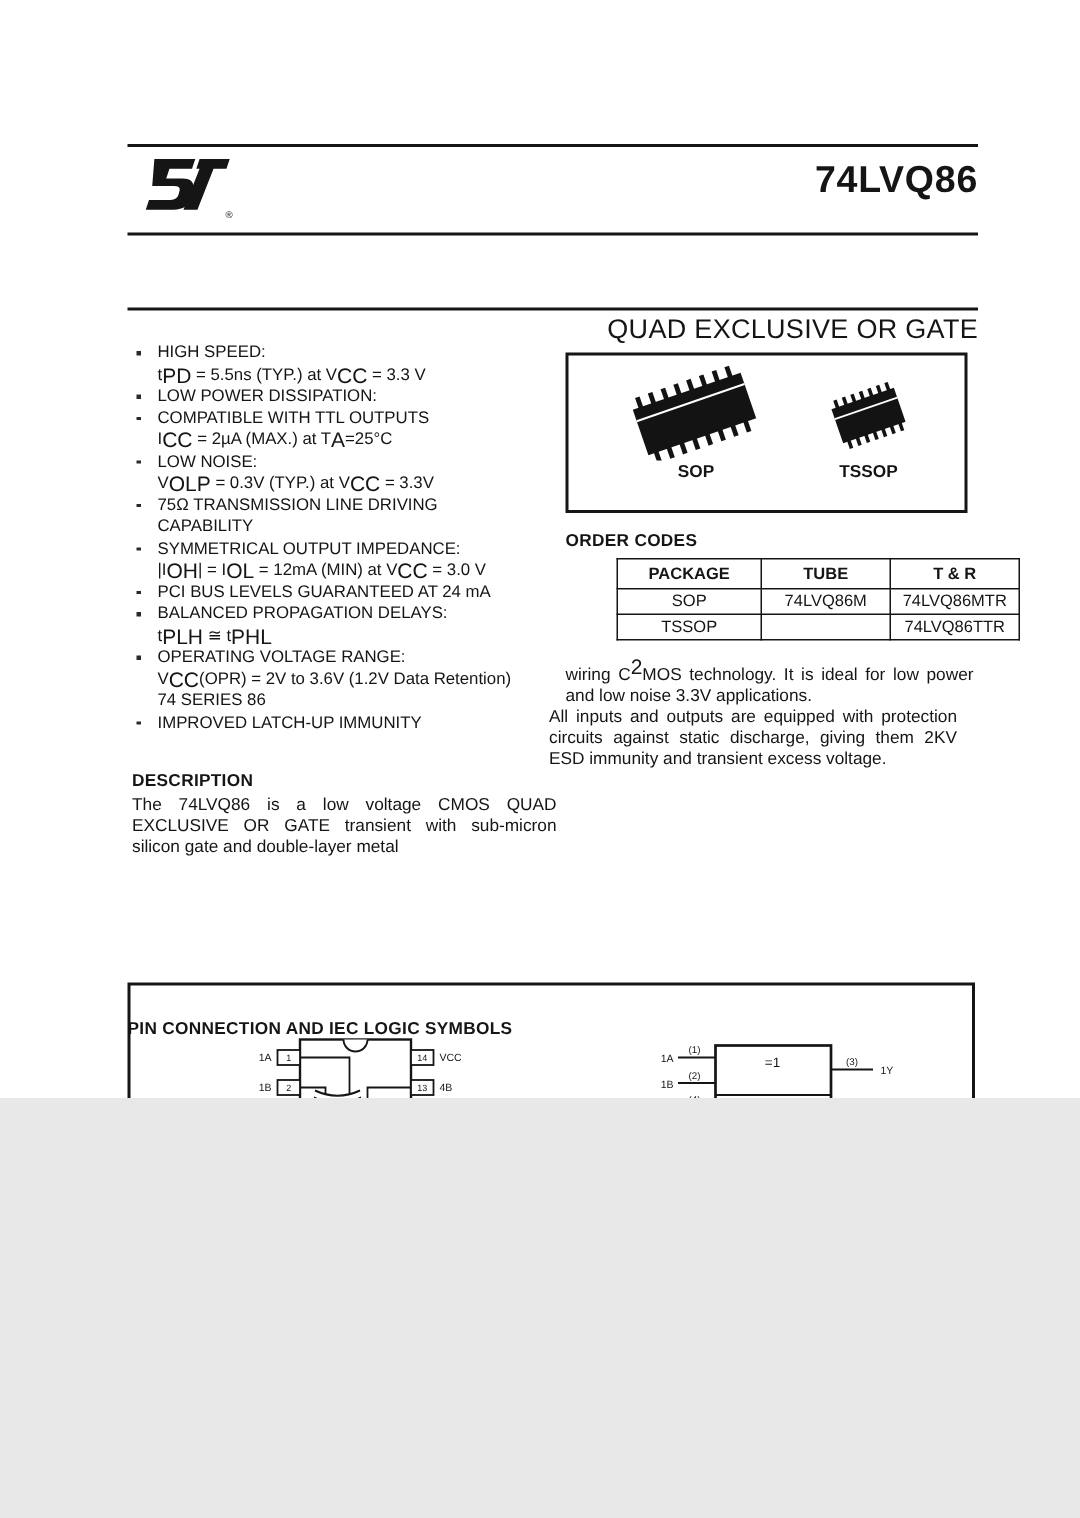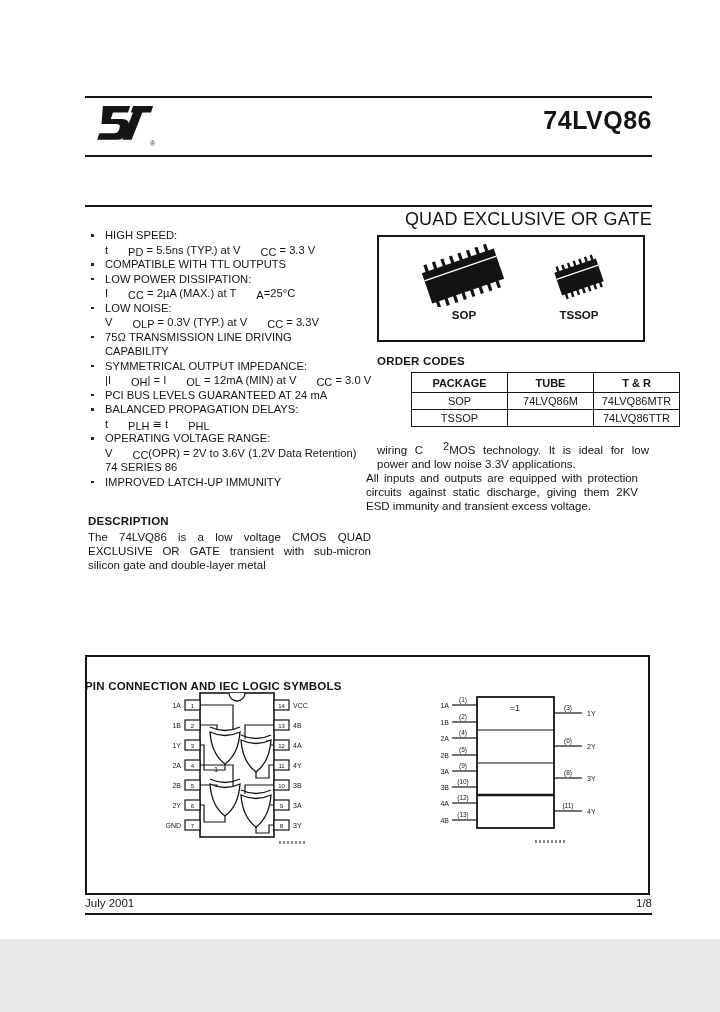--- a/index.html
+++ b/index.html
@@ -1,26 +1,26 @@
 <!DOCTYPE html>
 <html><head>
 <meta charset="utf-8">
 <style>
   html,body{margin:0;padding:0;background:#e8e8e8;}
-  .page{position:relative;width:720px;height:939px;background:#ffffff;margin:0 auto;
+  .page{position:relative;width:720px;height:732px;background:#ffffff;margin:0 auto;
         font-family:"Liberation Sans", sans-serif;color:#151515;overflow:hidden;}
   .hr{position:absolute;left:85px;width:567px;background:#151515;}
   .part-number{position:absolute;right:68px;top:106px;font-size:25px;font-weight:bold;letter-spacing:.5px;}
   .subtitle{position:absolute;right:68px;top:176px;font-size:18px;letter-spacing:.2px;margin-top:33px;}
   .logo-svg{position:absolute;left:90px;top:101px;}
   
   .features{position:absolute;left:88px;top:228px;width:290px;}
   .feat{position:relative;padding-left:17px;font-size:11.2px;line-height:14.5px;white-space:nowrap;}
   .bul{position:absolute;left:3px;top:6px;width:2.6px;height:2.6px;background:#2a2a2a;}
-  sub,sup{font-size:11px;line-height:0;margin-left:20px;}
+  sub,sup{font-size:14px;line-height:0;}
   sub{vertical-align:-2px;}
   sup{vertical-align:4px;}
   .sec-title{position:absolute;font-size:11.5px;font-weight:bold;letter-spacing:.2px;text-align:center;}
   .para{position:absolute;font-size:11.5px;line-height:14px;text-align:justify;margin:0;}
   
   .pkg-box{position:absolute;left:377px;top:235px;width:268px;height:107px;border:2px solid #151515;box-sizing:border-box;}
   .pkg-label{position:absolute;top:72px;font-size:11.5px;font-weight:bold;text-align:center;}
   .order-table{position:absolute;left:377px;top:372px;width:268px;border-collapse:collapse;table-layout:fixed;margin-left:34px;}
   .order-table th,.order-table td{border:1.5px solid #151515;font-size:11px;text-align:center;padding:0;}
   .order-table th{height:19px;font-weight:bold;}
@@ -48,22 +48,22 @@
     <path d="M60,6 L88,6 L85,15 L73,15 L58,53 L45,53 L60,15 L57,15 Z" fill="#151515"></path>
     <text x="84" y="61" font-size="9">®</text>
   </svg>
 
   <div class="part-number">74LVQ86</div>
   <div class="subtitle">QUAD EXCLUSIVE OR GATE</div>
 
   <div class="features">
     <div class="feat"><span class="bul"></span><span>HIGH SPEED:</span></div>
     <div class="feat"><span>t<sub>PD</sub> = 5.5ns (TYP.) at V<sub>CC</sub> = 3.3 V</span></div>
+    <div class="feat"><span class="bul"></span><span>LOW POWER DISSIPATION:</span></div>
     <div class="feat"><span class="bul"></span><span>COMPATIBLE WITH TTL OUTPUTS</span></div>
-    <div class="feat"><span class="bul"></span><span>LOW POWER DISSIPATION:</span></div>
     <div class="feat"><span>I<sub>CC</sub> = 2µA (MAX.) at T<sub>A</sub>=25°C</span></div>
     <div class="feat"><span class="bul"></span><span>LOW NOISE:</span></div>
     <div class="feat"><span>V<sub>OLP</sub> = 0.3V (TYP.) at V<sub>CC</sub> = 3.3V</span></div>
     <div class="feat"><span class="bul"></span><span>75Ω TRANSMISSION LINE DRIVING</span></div>
     <div class="feat"><span>CAPABILITY</span></div>
     <div class="feat"><span class="bul"></span><span>SYMMETRICAL OUTPUT IMPEDANCE:</span></div>
     <div class="feat"><span>|I<sub>OH</sub>| = I<sub>OL</sub> = 12mA (MIN) at V<sub>CC</sub> = 3.0 V</span></div>
     <div class="feat"><span class="bul"></span><span>PCI BUS LEVELS GUARANTEED AT 24 mA</span></div>
     <div class="feat"><span class="bul"></span><span>BALANCED PROPAGATION DELAYS:</span></div>
     <div class="feat"><span>t<sub>PLH</sub> ≅ t<sub>PHL</sub></span></div>

